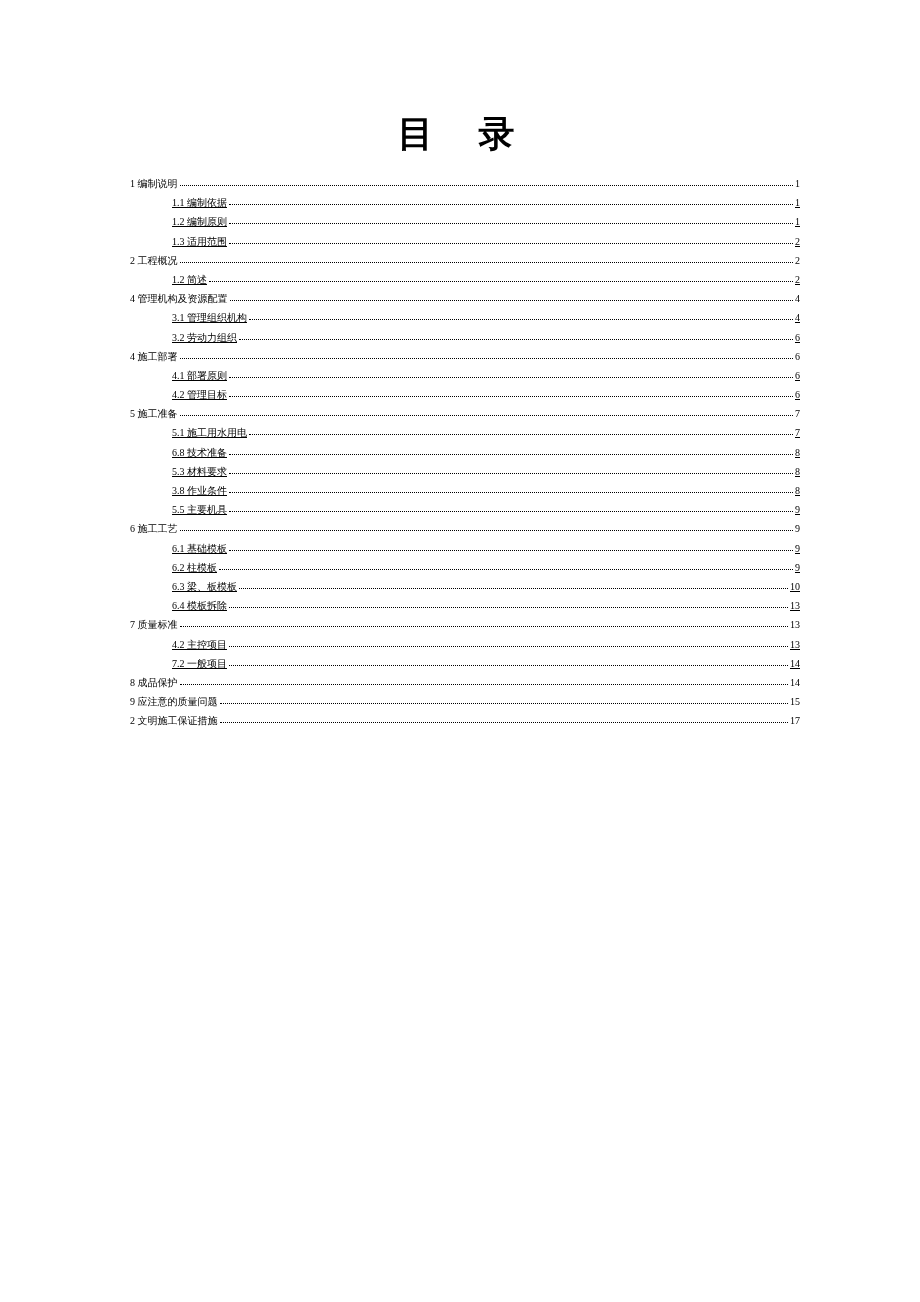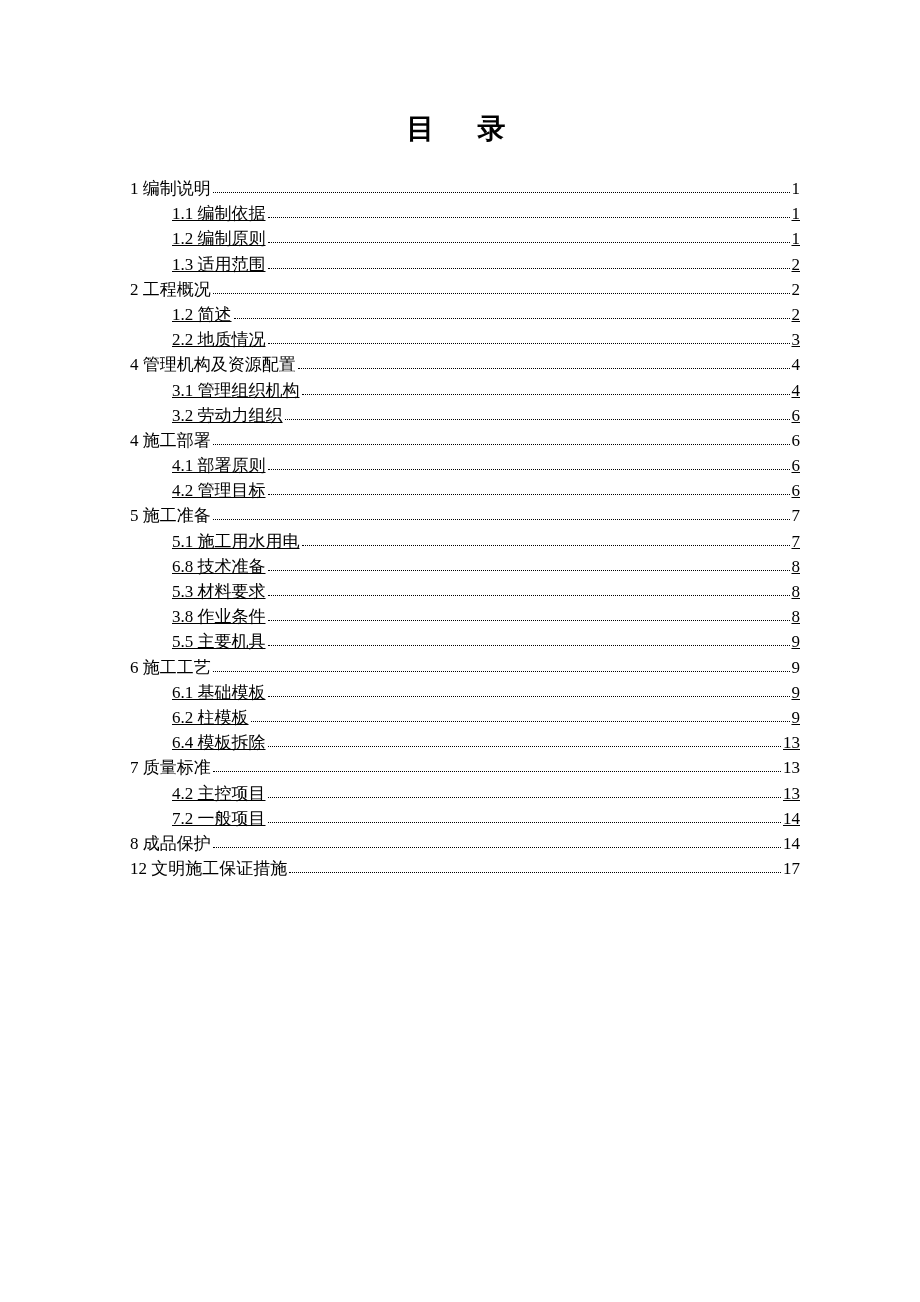--- a/index.html
+++ b/index.html
@@ -10,27 +10,27 @@
     body {
       background: #ffffff;
       width: 920px;
       height: 1302px;
       font-family: "SimSun", "宋体", serif;
       color: #000000;
       padding: 110px 120px 0 130px;
     }
     .title {
       text-align: center;
-      font-size: 28px;
+      font-size: 36px;
       font-weight: bold;
       letter-spacing: 18px;
-      margin-bottom: 32px;
+      margin-bottom: 20px;
     }
     .toc {
-      font-size: 17px;
+      font-size: 10px;
       line-height: 1;
     }
     .toc-row {
       display: flex;
       align-items: baseline;
       margin-bottom: 8.2px;
       white-space: nowrap;
     }
     .toc-row.level-1 {
       padding-left: 0;
@@ -83,25 +83,20 @@
     <div class="toc-row level-1">
       <span class="toc-label">2 工程概况</span>
       <span class="toc-dots"></span>
       <span class="toc-page">2</span>
     </div>
     <div class="toc-row level-2">
       <span class="toc-label">1.2 简述</span>
       <span class="toc-dots"></span>
       <span class="toc-page">2</span>
     </div>
-    <div class="toc-row level-2">
-      <span class="toc-label">2.2 地质情况</span>
-      <span class="toc-dots"></span>
-      <span class="toc-page">3</span>
-    </div>
     <div class="toc-row level-1">
       <span class="toc-label">4 管理机构及资源配置</span>
       <span class="toc-dots"></span>
       <span class="toc-page">4</span>
     </div>
     <div class="toc-row level-2">
       <span class="toc-label">3.1 管理组织机构</span>
       <span class="toc-dots"></span>
       <span class="toc-page">4</span>
     </div>
@@ -164,20 +159,25 @@
       <span class="toc-label">6.1 基础模板</span>
       <span class="toc-dots"></span>
       <span class="toc-page">9</span>
     </div>
     <div class="toc-row level-2">
       <span class="toc-label">6.2 柱模板</span>
       <span class="toc-dots"></span>
       <span class="toc-page">9</span>
     </div>
     <div class="toc-row level-2">
+      <span class="toc-label">6.3 梁、板模板</span>
+      <span class="toc-dots"></span>
+      <span class="toc-page">10</span>
+    </div>
+    <div class="toc-row level-2">
       <span class="toc-label">6.4 模板拆除</span>
       <span class="toc-dots"></span>
       <span class="toc-page">13</span>
     </div>
     <div class="toc-row level-1">
       <span class="toc-label">7 质量标准</span>
       <span class="toc-dots"></span>
       <span class="toc-page">13</span>
     </div>
     <div class="toc-row level-2">
@@ -189,17 +189,22 @@
       <span class="toc-label">7.2 一般项目</span>
       <span class="toc-dots"></span>
       <span class="toc-page">14</span>
     </div>
     <div class="toc-row level-1">
       <span class="toc-label">8 成品保护</span>
       <span class="toc-dots"></span>
       <span class="toc-page">14</span>
     </div>
     <div class="toc-row level-1">
-      <span class="toc-label">12 文明施工保证措施</span>
+      <span class="toc-label">9 应注意的质量问题</span>
+      <span class="toc-dots"></span>
+      <span class="toc-page">15</span>
+    </div>
+    <div class="toc-row level-1">
+      <span class="toc-label">2 文明施工保证措施</span>
       <span class="toc-dots"></span>
       <span class="toc-page">17</span>
     </div>
   </div>
 
 </body></html>

